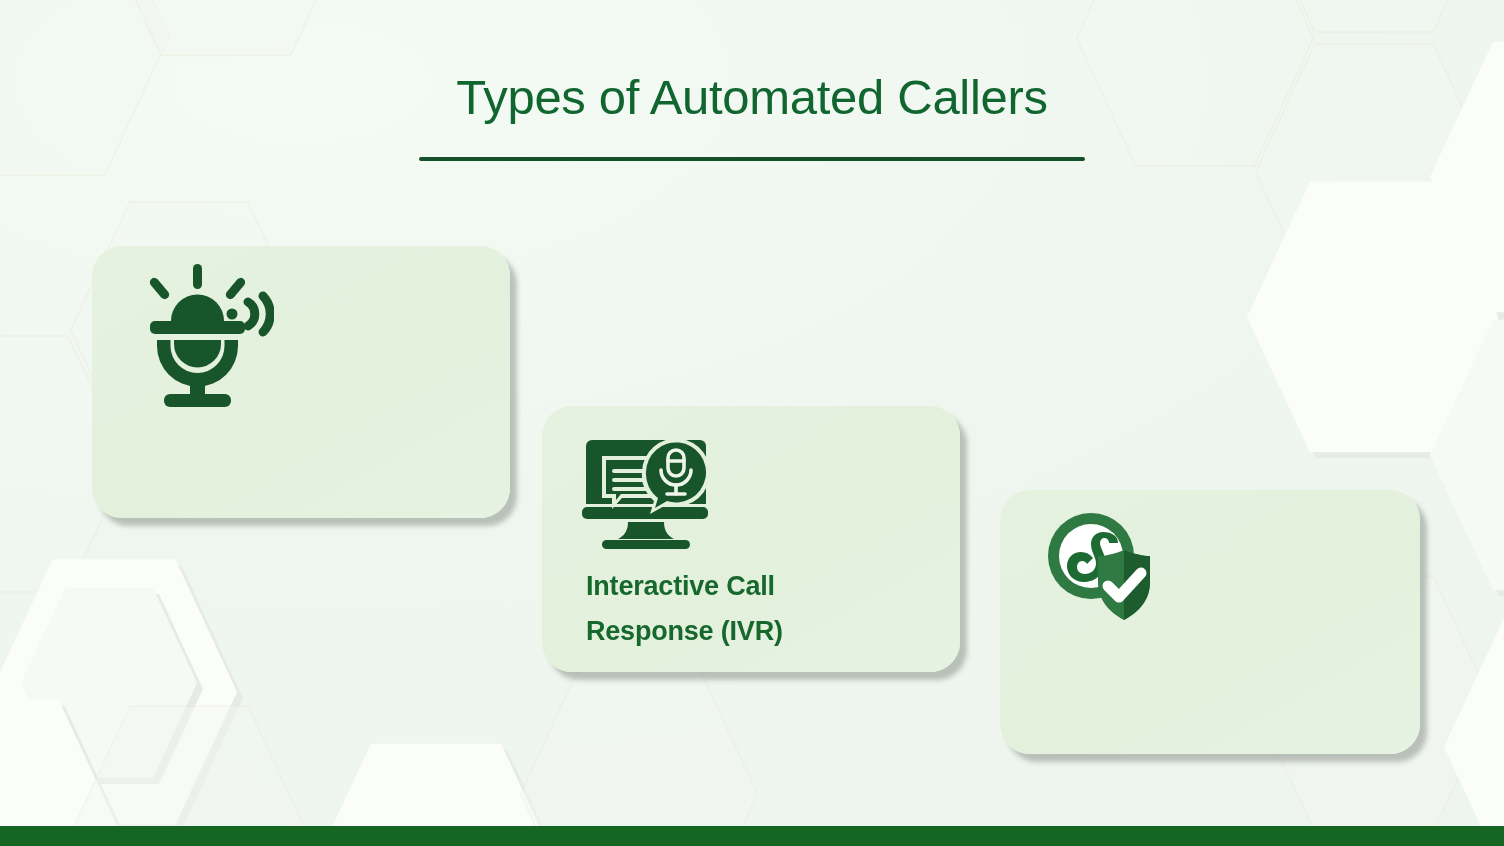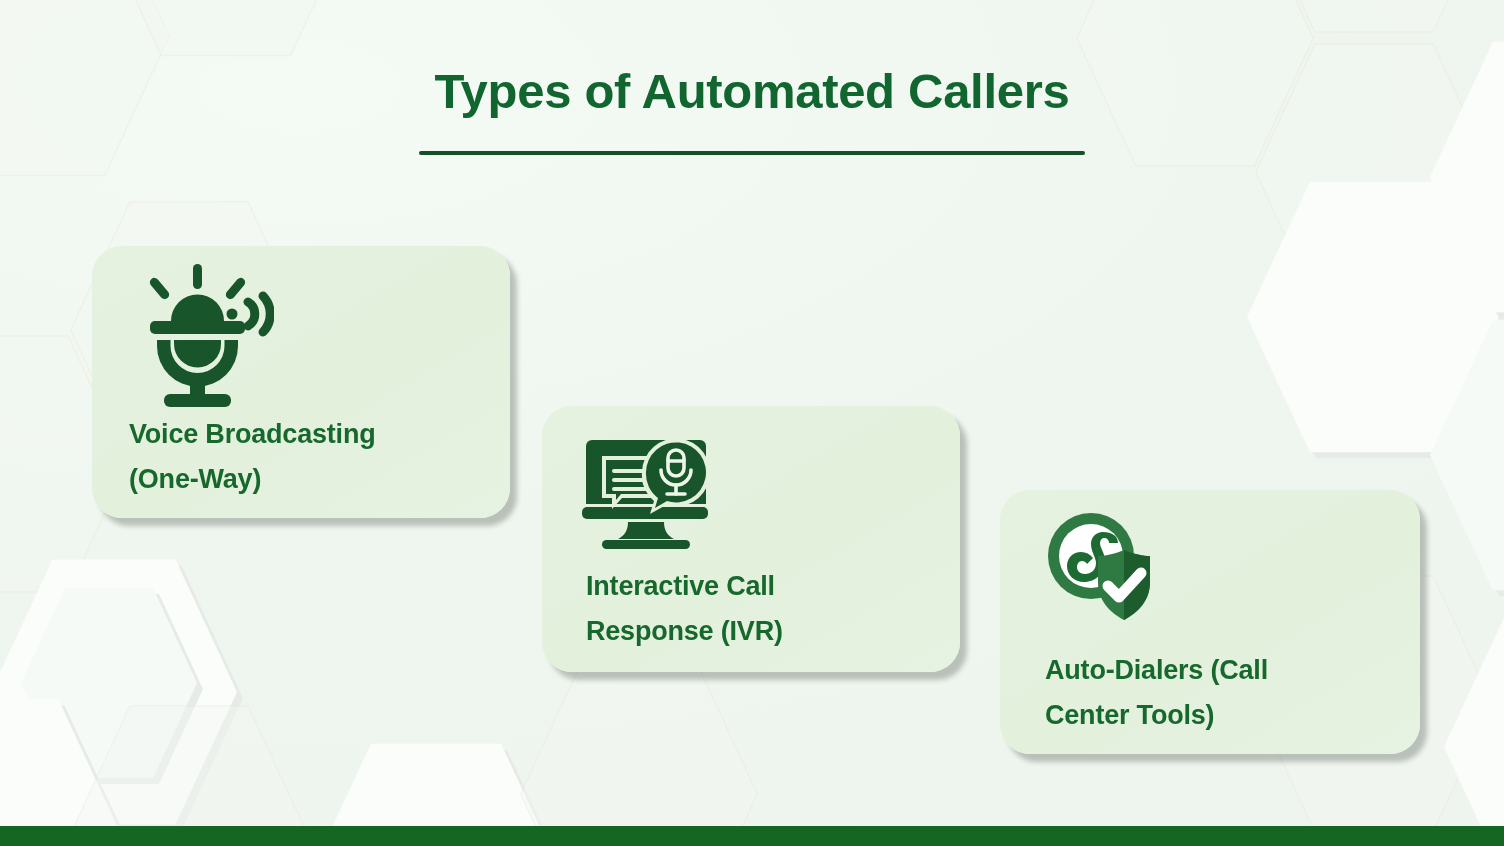--- a/index.html
+++ b/index.html
@@ -57,24 +57,24 @@
 
   
   .title-block {
     position: absolute;
     left: 0;
     top: 62px;
     width: 1504px;
     text-align: center;
   }
   .slide-title {
-    margin: 0;
+    margin: 6px;
     font-size: 49px;
     line-height: 58px;
-    font-weight: 700;
+    font-weight: 400;
     letter-spacing: -0.3px;
     color: #116630;
   }
   .title-rule {
     margin: 31px auto 0 auto;
     width: 666px;
     height: 4px;
     background: #14502a;
     border-radius: 2px;
   }
@@ -187,22 +187,20 @@
           <rect x="66" y="118" width="15" height="22" rx="3"></rect>
           <rect x="40" y="136" width="67" height="13" rx="6"></rect>
         </g>
         <g fill="none" stroke="#18552a" stroke-width="9" stroke-linecap="round">
           <path d="M139 74a26 26 0 0 0 0-36"></path>
           <path d="M124 68a14 14 0 0 0 0-24"></path>
         </g>
         <circle cx="108" cy="56" r="5.5" fill="#18552a"></circle>
       </svg>
     </div>
-    <div class="card-label">Voice Broadcasting
-(One-Way)</div>
   </div>
 
   <div class="card" id="card-2">
     <div class="card-icon">
       <svg width="132" height="122" viewBox="0 0 132 122" aria-hidden="true">
         <g fill="#18552a">
 
           <path d="M6 18a6 6 0 0 1 6-6h108a6 6 0 0 1 6 6v58H6z"></path>
           <rect x="2" y="79" width="126" height="12" rx="5"></rect>
 
@@ -242,18 +240,16 @@
         <circle cx="49" cy="46" r="32" fill="#ffffff"></circle>
 
         <path d="M61 22c-7 0-12 5-12 12 0 8 5 13 5 19 0 7-5 11-11 11-5 0-8-3-8-7 0-3 2-6 5-6 2 0 4 1 5 3l6-6c-3-4-7-6-12-6-8 0-14 6-14 14 0 9 7 16 17 16 12 0 21-9 21-21 0-8-5-13-5-18 0-3 2-5 4-5 3 0 5 2 5 5h9c0-7-6-11-15-11z" fill="#1d6b33"></path>
 
         <path d="M82 40c-10 4-19 6-26 6v26c0 18 11 30 26 38 15-8 26-20 26-38V46c-7 0-16-2-26-6z" fill="#2f7a42"></path>
         <path d="M82 40v70c15-8 26-20 26-38V46c-7 0-16-2-26-6z" fill="#1d5c2c"></path>
 
         <path d="M66 76l11 11 22-24" fill="none" stroke="#ffffff" stroke-width="11" stroke-linecap="round" stroke-linejoin="round"></path>
       </svg>
     </div>
-    <div class="card-label">Auto-Dialers (Call
-Center Tools)</div>
   </div>
 
   <div class="bottom-bar"></div>
 </div>
 
 </body></html>

